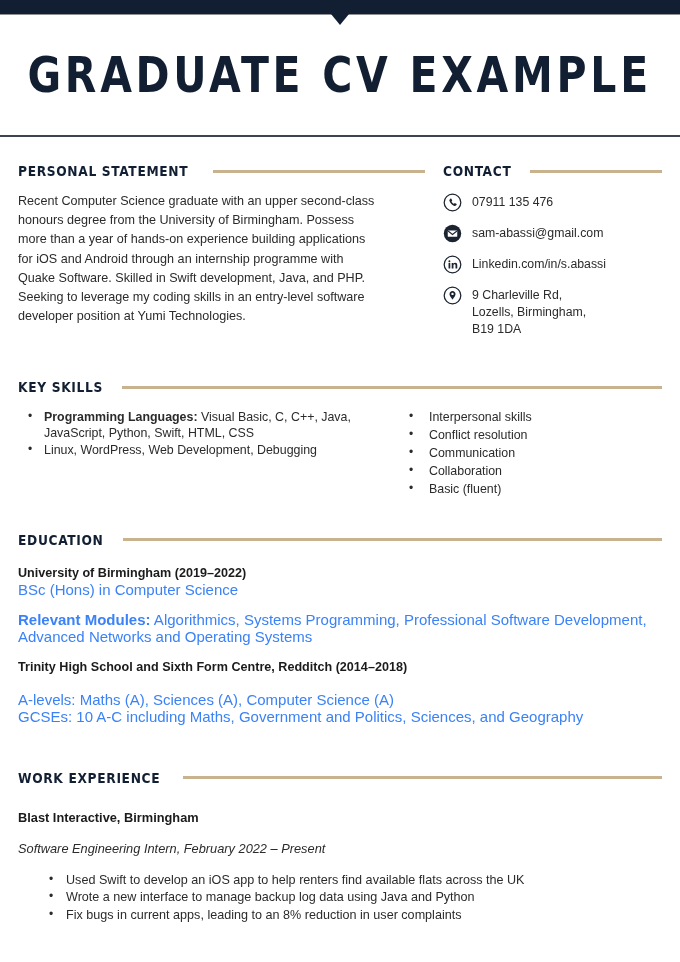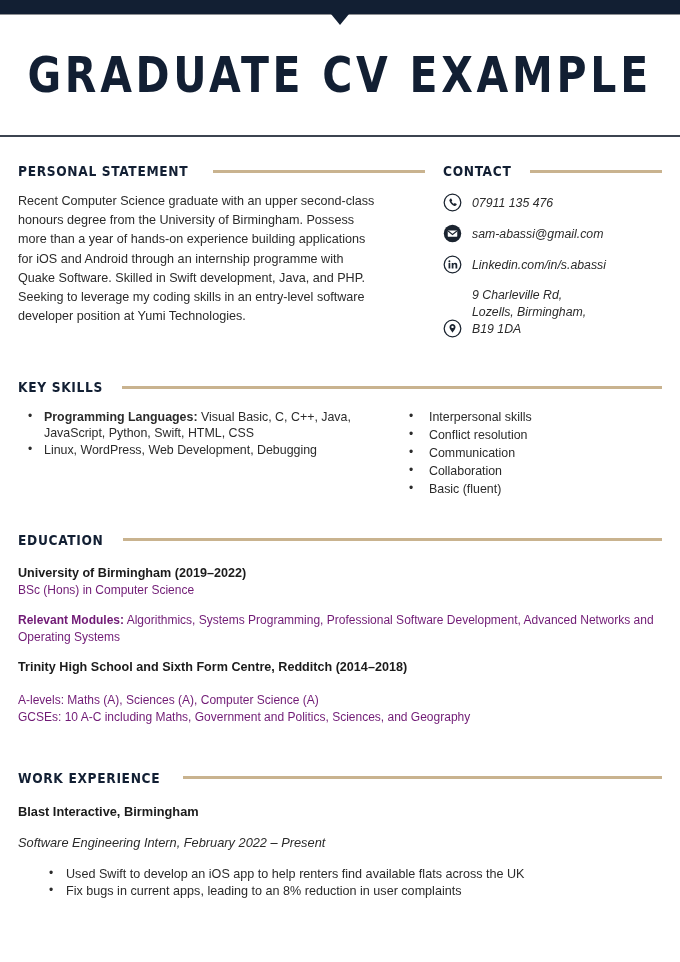--- a/index.html
+++ b/index.html
@@ -111,23 +111,22 @@
     margin-top: 13px;
     width: 358px;
   }
 
   
   .contact-list {
     margin-top: 14px;
   }
   .contact-row {
     display: flex;
-    align-items: flex-end;
+    align-items: flex-start;
     margin-bottom: 12px;
-    font-style: italic;
   }
   .contact-icon {
     flex: 0 0 19px;
     width: 19px;
     height: 19px;
     margin-right: 10px;
     margin-top: 0px;
   }
   .contact-text {
     font-size: 12.3px;
@@ -183,30 +182,30 @@
   
   .edu-wrap { margin-top: 33px; }
   .edu-body { margin-top: 17px; }
   .edu-h {
     font-size: 12.6px;
     font-weight: bold;
     color: #1b1b1b;
     line-height: 17px;
   }
   .edu-p {
-    font-size: 12px;
+    font-size: 15px;
     line-height: 16.6px;
-    color: #701a75;
+    color: #3b82f6;
   }
   .gap-14 { height: 14px; }
   .gap-16 { height: 16px; }
 
   
   .work-wrap { margin-top: 44px; }
-  .work-body { margin-top: 18px; }
+  .work-body { margin-top: 24px; }
   .work-h {
     font-size: 12.8px;
     font-weight: bold;
     color: #1b1b1b;
   }
   .work-sub {
     font-size: 12.8px;
     font-style: italic;
     color: #2b2b2b;
     margin-top: 16px;
@@ -369,18 +368,19 @@
     <div class="sec-head">
       <div class="sec-title">WORK EXPERIENCE</div>
       <div class="sec-line"></div>
     </div>
 
     <div class="work-body">
       <div class="work-h">Blast Interactive, Birmingham</div>
       <div class="work-sub">Software Engineering Intern, February 2022 – Present</div>
       <ul class="work-list">
         <li>Used Swift to develop an iOS app to help renters find available flats across the UK</li>
+        <li>Wrote a new interface to manage backup log data using Java and Python</li>
         <li>Fix bugs in current apps, leading to an 8% reduction in user complaints</li>
       </ul>
     </div>
   </div>
 
 </div>
 
 </body></html>

